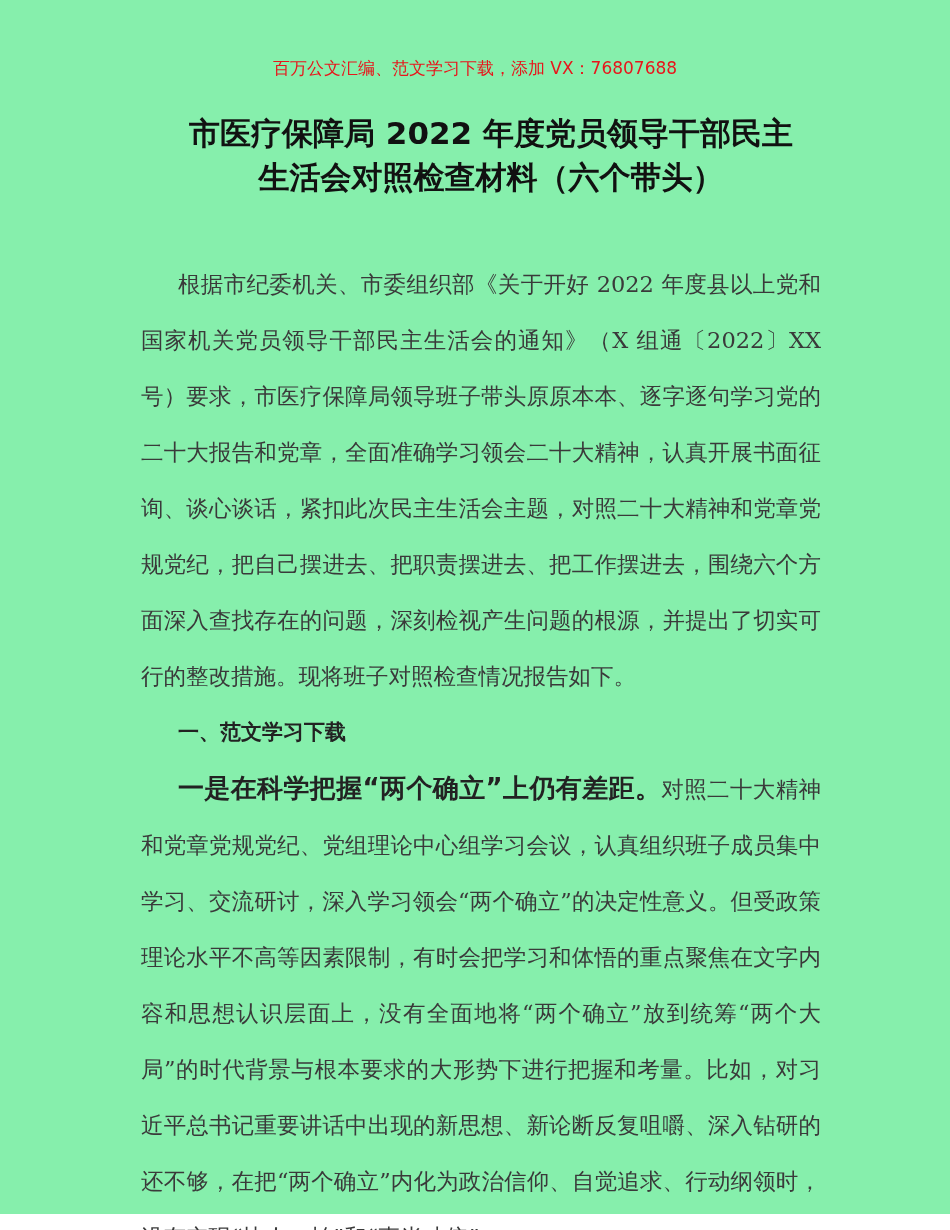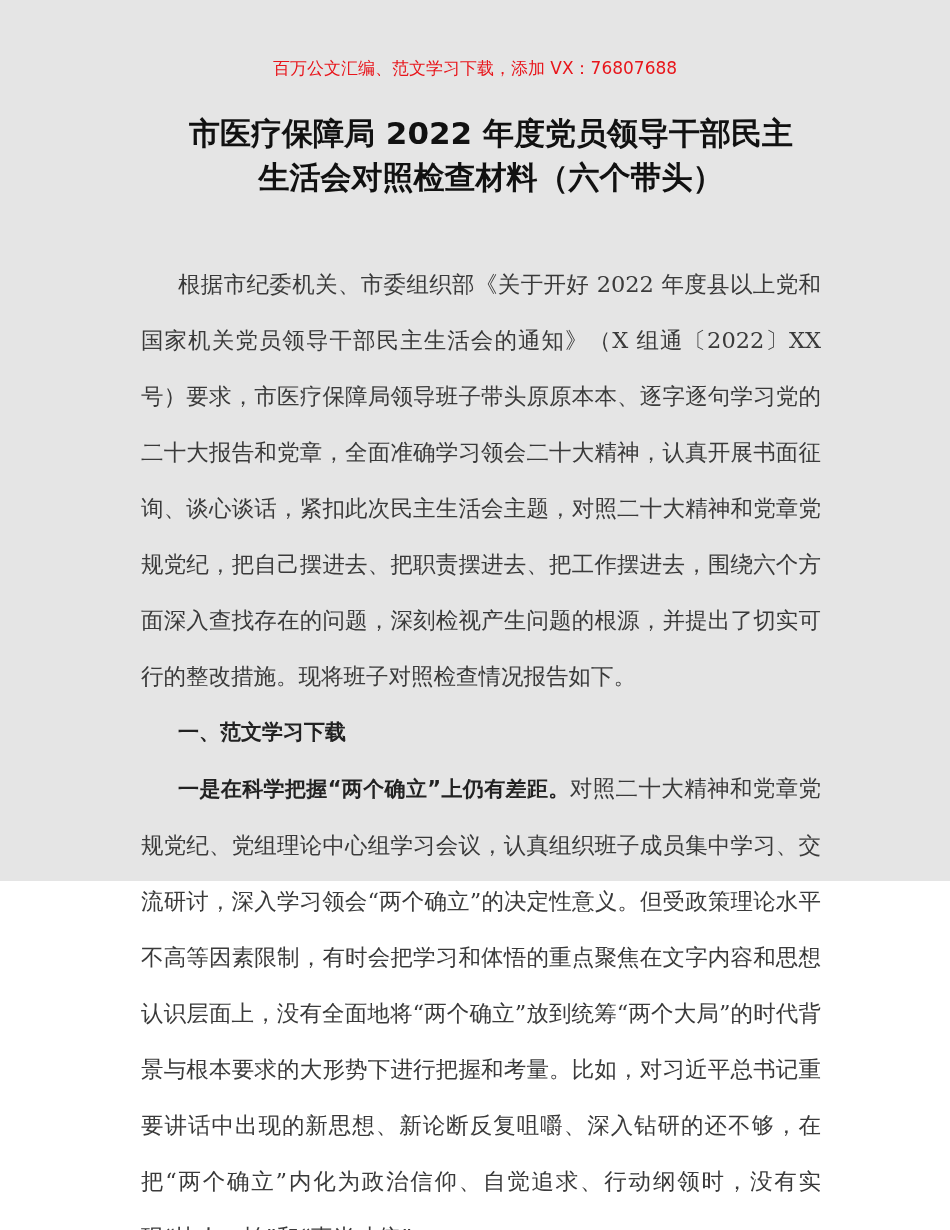--- a/index.html
+++ b/index.html
@@ -1,17 +1,17 @@
 <!DOCTYPE html>
 <html><head>
 <meta charset="utf-8">
 <style>
   html, body { margin: 0; padding: 0; background: #ffffff; }
   body { width: 950px; height: 1230px; position: relative; overflow: hidden; }
-  .page { position: absolute; left: 0; top: 0; width: 950px; height: 881px; background: #e5e5e5; }
+  .page { position: absolute; left: 0; top: 0; width: 950px; height: 1214px; background: #86efac; }
   .watermark {
     position: absolute; top: 56px; left: 0; width: 950px; text-align: center;
     font-family: "DejaVu Sans", "Liberation Sans", sans-serif;
     font-size: 17px; color: #e8151b; letter-spacing: 0px; line-height: 24px;
   }
   .title {
     position: absolute; top: 111px; left: 16px; width: 950px; text-align: center;
     font-family: "DejaVu Sans", "Liberation Sans", sans-serif;
     font-weight: bold; font-size: 31px; line-height: 44px; color: #111;
   }
@@ -19,21 +19,21 @@
     position: absolute; top: 256px; left: 141px; width: 680px;
     font-family: "DejaVu Serif", "Liberation Serif", serif;
     font-size: 22.5px; line-height: 56px; color: #3a3a3a;
     text-align: justify; text-justify: inter-character;
   }
   .body p { margin: 0; }
   .indent { text-indent: 37px; }
   .heading { font-family: "DejaVu Sans", "Liberation Sans", sans-serif; font-weight: bold; color: #222; font-size: 21px; }
   .h1 { text-indent: 37px; }
   .h2 { text-indent: 30px; }
-  .lead { font-family: "DejaVu Sans", "Liberation Sans", sans-serif; font-weight: bold; color: #222; font-size: 21px; }
+  .lead { font-family: "DejaVu Sans", "Liberation Sans", sans-serif; font-weight: bold; color: #222; font-size: 26px; }
 </style>
 </head>
 <body>
 
 <div class="page">
   <div class="watermark">百万公文汇编、范文学习下载，添加 VX：76807688</div>
 
   <div class="title">
     <div>市医疗保障局 2022 年度党员领导干部民主</div>
     <div>生活会对照检查材料（六个带头）</div>

